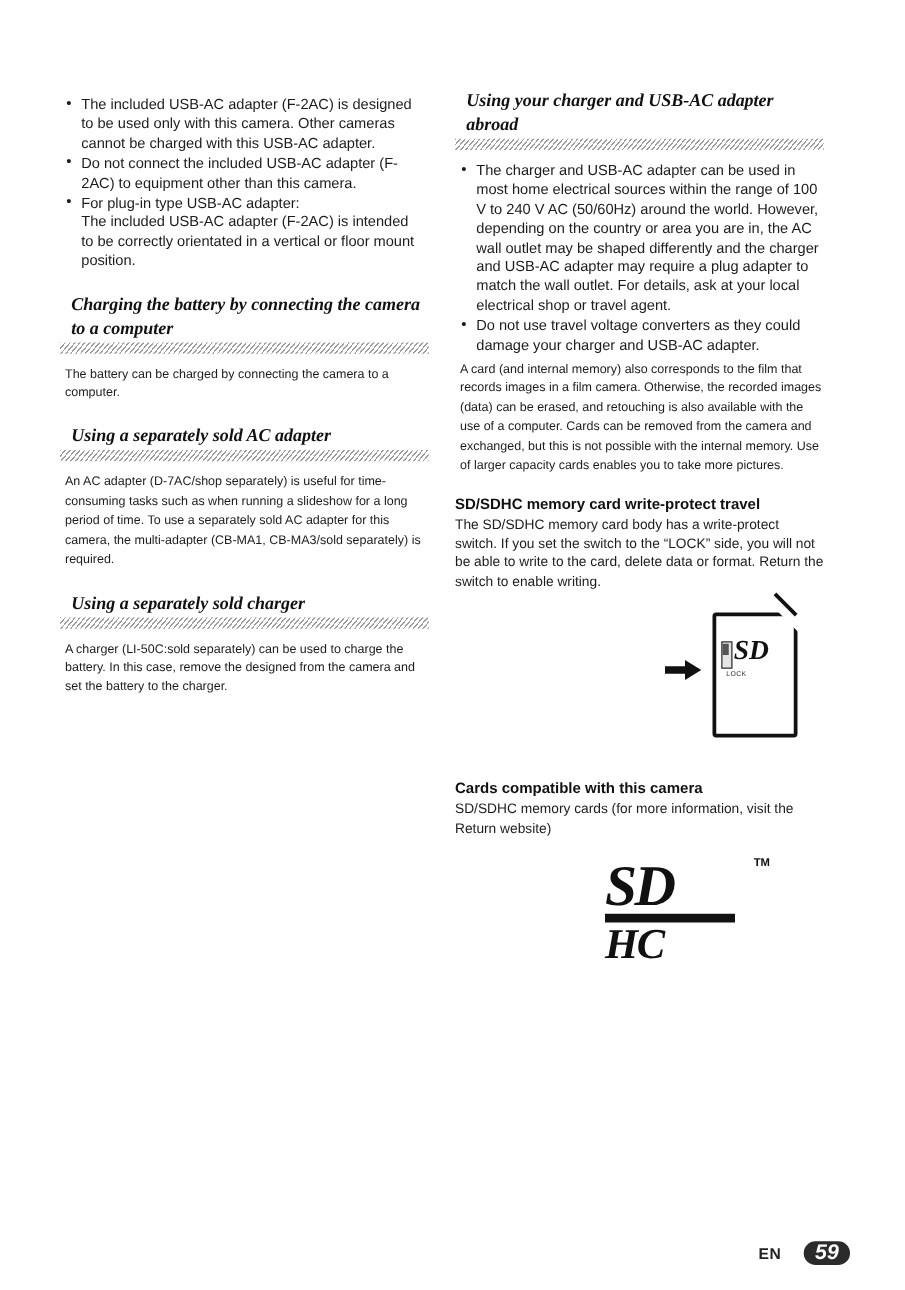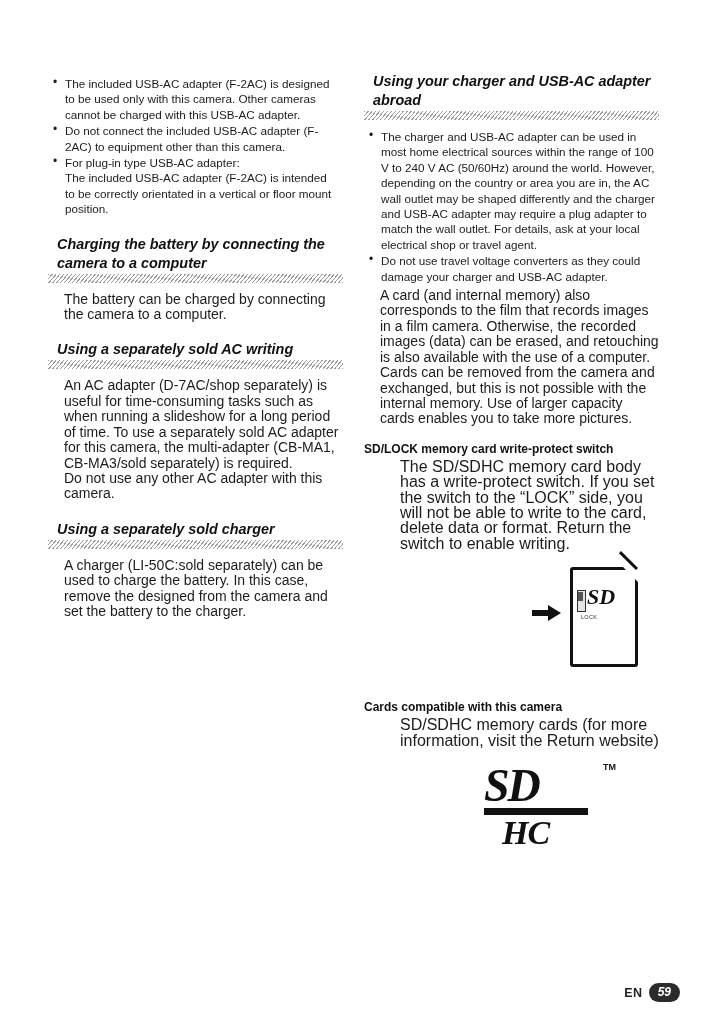--- a/index.html
+++ b/index.html
@@ -50,21 +50,21 @@
     top: -1px;
     font-size: 12px;
     color: #1c1c1c;
   }
   .sub-line {
     display: block;
   }
 
   
   .heading {
-    font-family: Liberation Sans, sans-serif;
+    font-family: Liberation Serif, serif;
     font-style: italic;
     font-weight: bold;
     font-size: 14.4px;
     line-height: 19px;
     color: #111;
     margin: 0;
     padding: 0 0 1px 9px;
   }
   .heading-block {
     margin-top: 18px;
@@ -75,37 +75,36 @@
     width: 100%;
     background-image: repeating-linear-gradient(
        -50deg,
        #8d8d8d 0px, #8d8d8d 1px,
        #ffffff 1px, #ffffff 3px);
     background-color: #ffffff;
     opacity: 0.85;
   }
 
   p.body {
-    font-size: 14px;
+    font-size: 10px;
     line-height: 15.4px;
-    margin: 0 0 0 16px;
+    margin: 0 0 0 4px;
     color: #1c1c1c;
   }
   p.body + p.body { margin-top: 0; }
 
   h3.sub {
     font-size: 12px;
     font-weight: bold;
     line-height: 16px;
     margin: 14px 0 2px 0;
     color: #111;
   }
   .indent {
-    margin-left: 36px;
-    font-size: 16px;
+    font-size: 11px;
     line-height: 15.4px;
     color: #1c1c1c;
   }
 
   
   .heading.two-line { line-height: 19px; }
 
   
   .sd-illus {
     position: relative;
@@ -221,53 +220,52 @@
     margin: 2px 0 3px 0;
   }
   .sdhc .hc {
     font-family: "Liberation Serif", serif;
     font-weight: bold;
     font-style: italic;
     font-size: 34px;
     line-height: 30px;
     color: #111;
     letter-spacing: -1px;
-    margin-left: 18px;
   }
   .sdhc .tm {
     position: absolute;
     right: -12px;
     top: -4px;
     font-size: 9px;
     font-weight: bold;
     color: #111;
   }
 
   
   .footer {
     position: absolute;
     right: 44px;
-    bottom: 30px;
+    bottom: 20px;
     display: flex;
     align-items: center;
-    gap: 6px;
+    gap: 18px;
     justify-content: center;
   }
   .footer .en {
     font-size: 12.5px;
     font-weight: bold;
     color: #222;
     letter-spacing: .5px;
   }
   .footer .pill {
     background: #2b2b2b;
     color: #fff;
     font-style: italic;
     font-weight: bold;
-    font-size: 12px;
+    font-size: 17px;
     padding: 2px 9px 3px 9px;
     border-radius: 10px;
     line-height: 14px;
   }
 </style>
 </head>
 <body>
 
 <div class="page">
 
@@ -282,25 +280,24 @@
       </li>
     </ul>
 
     <div class="heading-block">
       <div class="heading">Charging the battery by connecting the camera to a computer</div>
       <div class="hatch"></div>
     </div>
     <p class="body">The battery can be charged by connecting the camera to a computer.</p>
 
     <div class="heading-block">
-      <div class="heading">Using a separately sold AC writing</div>
+      <div class="heading">Using a separately sold AC adapter</div>
       <div class="hatch"></div>
     </div>
     <p class="body">An AC adapter (D-7AC/shop separately) is useful for time-consuming tasks such as when running a slideshow for a long period of time. To use a separately sold AC adapter for this camera, the multi-adapter (CB-MA1, CB-MA3/sold separately) is required.</p>
-    <p class="body">Do not use any other AC adapter with this camera.</p>
 
     <div class="heading-block">
       <div class="heading">Using a separately sold charger</div>
       <div class="hatch"></div>
     </div>
     <p class="body">A charger (LI-50C:sold separately) can be used to charge the battery. In this case, remove the designed from the camera and set the battery to the charger.</p>
 
   </div>
 
   <div class="col col-right">
@@ -311,21 +308,21 @@
     </div>
 
     <ul class="bullets">
       <li>The charger and USB-AC adapter can be used in most home electrical sources within the range of 100 V to 240 V AC (50/60Hz) around the world. However, depending on the country or area you are in, the AC wall outlet may be shaped differently and the charger and USB-AC adapter may require a plug adapter to match the wall outlet. For details, ask at your local electrical shop or travel agent.</li>
       <li>Do not use travel voltage converters as they could damage your charger and USB-AC adapter.</li>
     </ul>
 
 
     <p class="body">A card (and internal memory) also corresponds to the film that records images in a film camera. Otherwise, the recorded images (data) can be erased, and retouching is also available with the use of a computer. Cards can be removed from the camera and exchanged, but this is not possible with the internal memory. Use of larger capacity cards enables you to take more pictures.</p>
 
-    <h3 class="sub">SD/LOCK memory card write-protect switch</h3>
+    <h3 class="sub">SD/SDHC memory card write-protect travel</h3>
     <div class="indent">The SD/SDHC memory card body has a write-protect switch. If you set the switch to the “LOCK” side, you will not be able to write to the card, delete data or format. Return the switch to enable writing.</div>
 
     <div class="sd-illus">
       <div class="arrow">
         <div class="shaft"></div>
         <div class="head"></div>
       </div>
       <div class="sd-card">
         <div class="corner-cut"></div>
         <div class="corner-line"></div>

